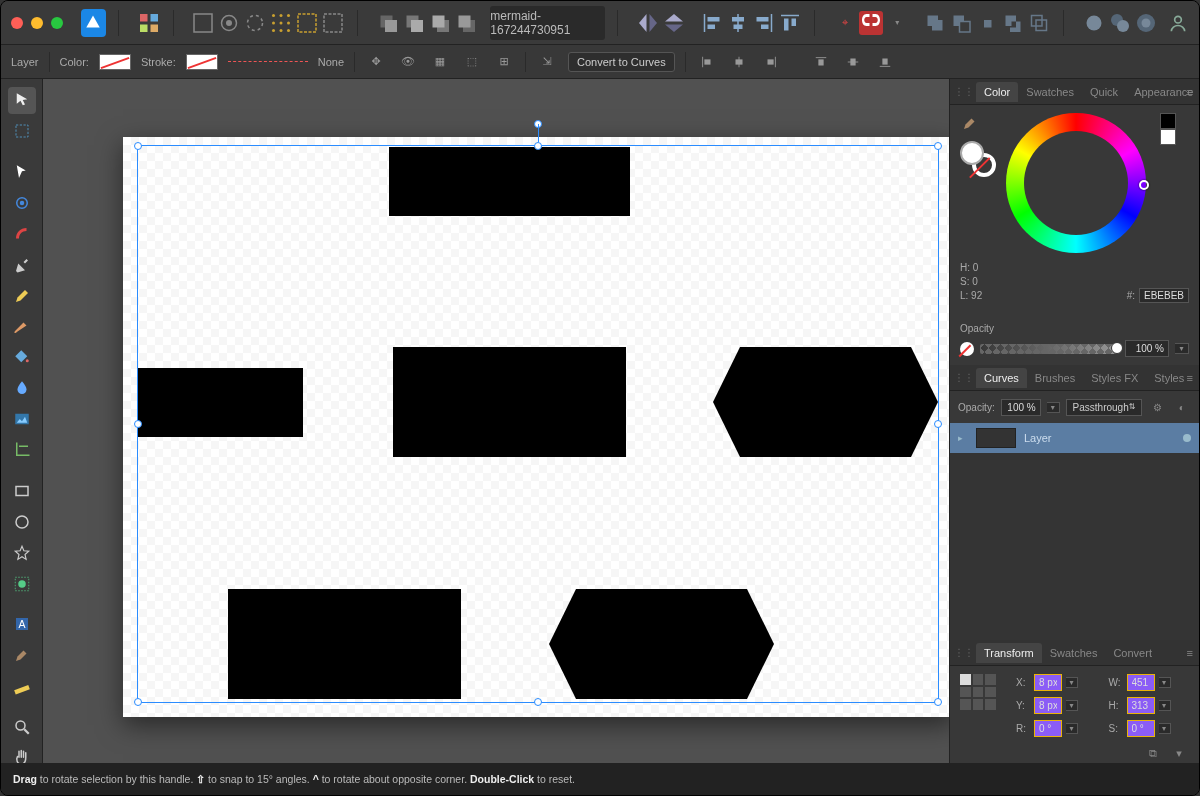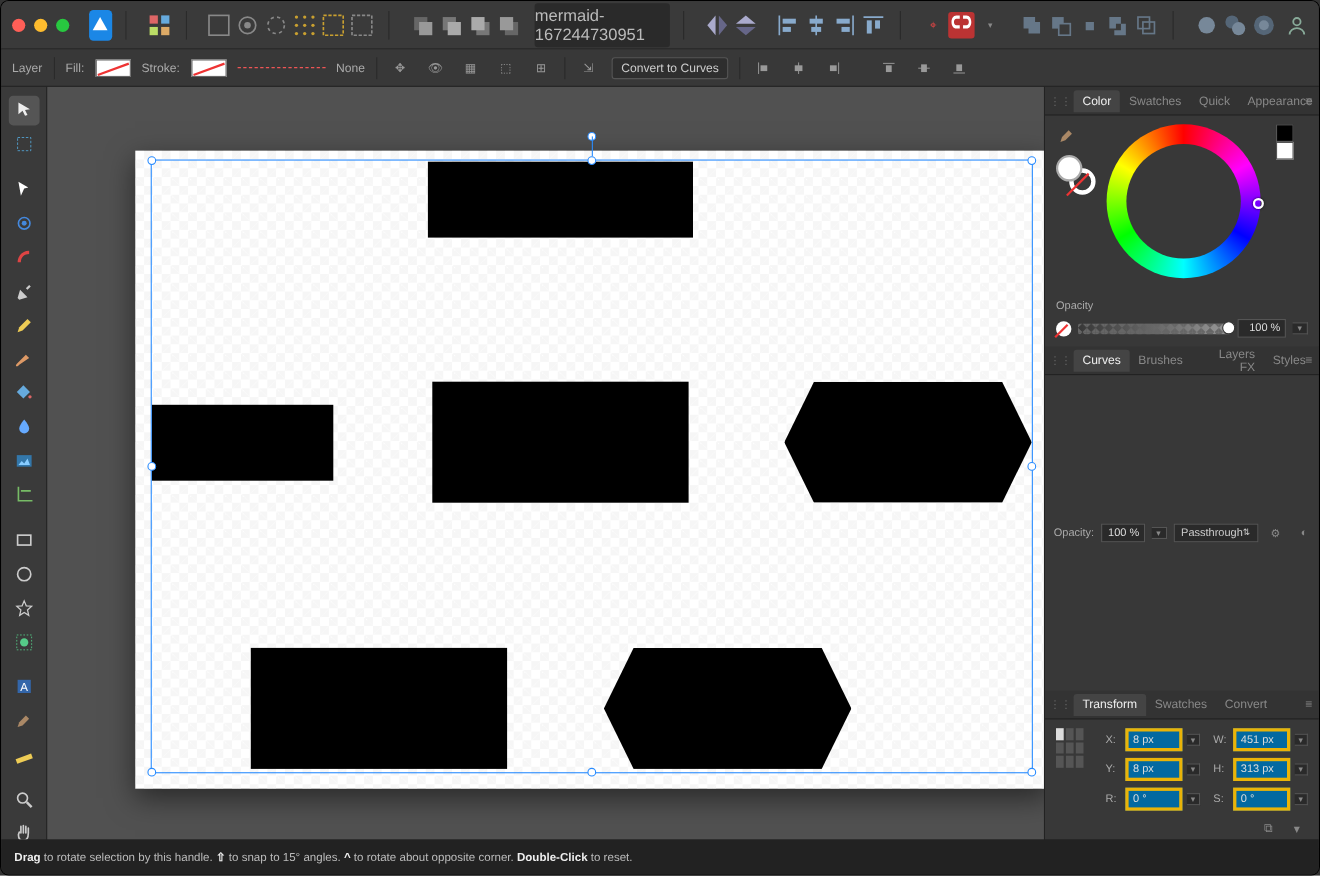--- a/index.html
+++ b/index.html
@@ -7,21 +7,21 @@
 
   
   .titlebar { height: 44px; background: #3a3a3a; border-bottom: 1px solid #222; display: flex; align-items: center; padding: 0 10px; gap: 8px; }
   .traffic { display: flex; gap: 8px; margin-right: 10px; }
   .traffic span { width: 12px; height: 12px; border-radius: 50%; display: inline-block; }
   .tl-red { background: #ff5f57; } .tl-yellow { background: #febc2e; } .tl-green { background: #28c840; }
   .app-logo { width: 28px; height: 28px; background: #1b87e6; border-radius: 4px; display:flex; align-items:center; justify-content:center; color:#fff; font-weight:bold; font-size:14px;}
   .tb-group { display:flex; gap:2px; margin-left:6px; }
   .tb-btn { width:24px; height:24px; display:flex; align-items:center; justify-content:center; border-radius:3px; color:#888; cursor:pointer; }
   .tb-sep { width:1px; height:26px; background:#2a2a2a; margin: 0 4px; }
-  .doc-tab { background:#2a2a2a; padding: 3px 0; border-radius:3px; font-size:15px; color:#bbb; margin-left:4px; }
+  .doc-tab { background:#2a2a2a; padding: 3px 0; border-radius:3px; font-size:12px; color:#bbb; margin-left:4px; }
   .persona { width:26px; height:26px; border-radius:50%; margin-left:auto; display:flex; align-items:center; justify-content:center; color:#8a9;}
 
   
   .ctxbar { height: 34px; background: #383838; border-bottom:1px solid #222; display:flex; align-items:center; padding:0 10px; gap:10px; font-size:11px; color:#aaa;}
   .swatch { width:32px; height:16px; background:#fff; border:1px solid #666; position:relative; }
   .swatch.none::after { content:""; position:absolute; left:0; right:0; top:50%; border-top:2px solid #e33; transform: rotate(-20deg);}
   .stroke-preview { width:80px; height:2px; border-top:1px dashed #e55; }
   .ctx-btn { width:22px; height:22px; display:flex; align-items:center; justify-content:center; border-radius:3px; color:#999; cursor:pointer; }
   .convert-btn { background:#2e2e2e; border:1px solid #555; padding:3px 8px; border-radius:3px; color:#ccc; cursor:pointer; }
 
@@ -36,21 +36,21 @@
   .artboard { position:absolute; left:80px; top:58px; width:830px; height:580px; background:#fff; box-shadow:0 8px 24px rgba(0,0,0,0.5);}
   .checker { position:absolute; inset:0; background-image: linear-gradient(45deg,#eee 25%,transparent 25%),linear-gradient(-45deg,#eee 25%,transparent 25%),linear-gradient(45deg,transparent 75%,#eee 75%),linear-gradient(-45deg,transparent 75%,#eee 75%); background-size:16px 16px; background-position:0 0,0 8px,8px -8px,-8px 0; opacity:0.5;}
   .sel-box { position:absolute; border:1px solid #2a8cff; }
   .handle { position:absolute; width:8px; height:8px; background:#fff; border:1px solid #2a8cff; border-radius:50%; }
   .shape { position:absolute; background:#000; }
   .hex { position:absolute; background:#000; clip-path: polygon(12% 0, 88% 0, 100% 50%, 88% 100%, 12% 100%, 0 50%);}
 
   
   .panels { width:250px; background:#383838; border-left:1px solid #222; display:flex; flex-direction:column;}
   .panel-tabs { display:flex; background:#333; border-bottom:1px solid #222; height:26px; align-items:center; padding:0 4px; position:relative;}
-  .ptab { padding:4px 8px; font-size:11px; color:#888; cursor:pointer;text-align:right; }
+  .ptab { padding:4px 8px; font-size:11px; color:#888; cursor:pointer; }
   .ptab.active { color:#eee; background:#444; border-radius:3px 3px 0 0;}
   .panel-menu { position:absolute; right:6px; color:#888; cursor:pointer; }
   .panel-drag { color:#666; margin-right:2px; font-size:10px; }
 
   .color-panel { padding:8px 10px; background:#383838; }
   .wheel-row { display:flex; gap:10px; align-items:flex-start; }
   .fill-stroke { position:relative; width:36px; height:36px; flex-shrink:0;}
   .fs-fill { position:absolute; width:24px; height:24px; border-radius:50%; background:#fff; border:2px solid #aaa; top:0; left:0;}
   .fs-stroke { position:absolute; width:24px; height:24px; border-radius:50%; background:#383838; border:4px solid #fff; bottom:0; right:0;}
   .fs-stroke::after{content:"";position:absolute;inset:-6px;border-top:2px solid #e33;transform:rotate(-45deg);top:50%;}
@@ -69,36 +69,36 @@
   .opacity-row{ display:flex; align-items:center; gap:6px; margin-top:6px; font-size:10px;}
   .noise-sw{width:14px;height:14px;border-radius:50%;background:#fff;position:relative;flex-shrink:0;}
   .noise-sw::after{content:"";position:absolute;inset:-1px;border-top:2px solid #e33;transform:rotate(-45deg);top:50%;}
   .slider { flex:1; height:10px; background:linear-gradient(to right, rgba(128,128,128,0.2), #888); border-radius:2px; position:relative;
     background-image: linear-gradient(45deg,#666 25%,transparent 25%),linear-gradient(-45deg,#666 25%,transparent 25%),linear-gradient(45deg,transparent 75%,#666 75%),linear-gradient(-45deg,transparent 75%,#666 75%), linear-gradient(to right, transparent, #999);
     background-size:8px 8px,8px 8px,8px 8px,8px 8px, 100% 100%;}
   .slider-h{position:absolute;right:-4px;top:-2px;width:12px;height:12px;border-radius:50%;background:#fff;border:1px solid #333;}
   .pct-input{ background:#2a2a2a; border:1px solid #555; color:#ddd; padding:2px 4px; width:44px; font-size:10px; text-align:right;}
   .pct-more{width:14px;background:#2a2a2a;border:1px solid #555;border-left:none;display:flex;align-items:center;justify-content:center;font-size:8px;color:#888;cursor:pointer;}
 
-  .layers-panel { flex:1; display:flex; flex-direction:row; min-height:0;}
+  .layers-panel { flex:1; display:flex; flex-direction:column; min-height:0;}
   .layers-opts { display:flex; align-items:center; gap:6px; padding:6px 8px; font-size:10px; color:#aaa;}
   .blend-select{ flex:1; background:#2a2a2a; border:1px solid #555; color:#ccc; padding:2px 6px; font-size:10px; display:flex; justify-content:space-between; cursor:pointer;}
   .layers-list { flex:1; background:#343434; overflow-y:auto;}
   .layer-row { height:30px; background:#5b7da3; display:flex; align-items:center; padding:0 8px; gap:8px; color:#cde; font-size:11px;}
   .layer-thumb{width:40px;height:20px;background:#333;border:1px solid #222;}
   .layer-expand{color:#9bc;font-size:9px;width:10px;cursor:pointer;}
   .layer-vis{margin-left:auto;width:8px;height:8px;border-radius:50%;background:#9bc;cursor:pointer;}
 
   .transform-panel { padding:8px 10px;}
   .anchor{ width:36px; height:36px; display:grid; grid-template-columns:repeat(3,1fr); grid-template-rows:repeat(3,1fr); gap:2px; margin-right:8px;}
   .anchor span{background:#555;}
   .anchor span.sel{background:#ddd;}
   .tf-row{display:flex; align-items:center; gap:4px;}
   .tf-label{color:#aaa;font-size:10px;width:14px;}
-  .tf-input{background:#0369a1;border:3px solid #eab308;color:#ddd;padding:2px 4px;width:52px;font-size:10px;}
+  .tf-input{background:#8b5cf6;border:1px solid #eab308;color:#ddd;padding:2px 4px;width:28px;font-size:10px;}
   .tf-more{width:12px;background:#2a2a2a;border:1px solid #555;border-left:none;font-size:8px;color:#888;text-align:center;cursor:pointer;}
   .tf-bottom{display:flex;justify-content:flex-end;margin-top:6px;gap:6px;}
   .tf-icon{width:20px;height:20px;display:flex;align-items:center;justify-content:center;color:#888;cursor:pointer;}
 
   
   .statusbar { position:absolute; bottom:0; left:0; right:0; height:30px; background:#222; color:#bbb; font-size:10.5px; display:flex; align-items:center; padding:16px 12px;}
   .statusbar b{color:#eee; font-weight:600;}
 </style>
 </head>
 <body>
@@ -305,21 +305,21 @@
     <svg viewBox="0 0 24 24" width="20" height="20">
         <circle cx="12" cy="8" r="4" fill="none" stroke="#8a9" stroke-width="2"></circle>
         <path d="M4 22c0-4 4-7 8-7s8 3 8 7" fill="none" stroke="#8a9" stroke-width="2"></path>
       </svg>
   </div>
 </div>
 
 <div class="ctxbar">
   <span>Layer</span>
   <div style="width:1px;height:20px;background:#2a2a2a;"></div>
-  <span>Fill:</span>
+  <span>Color:</span>
   <div class="swatch none"></div>
   <span>Stroke:</span>
   <div class="swatch none"></div>
   <div class="stroke-preview"></div>
   <span>None</span>
   <div style="width:1px;height:20px;background:#2a2a2a;"></div>
   <div class="ctx-btn">✥</div>
   <div class="ctx-btn">👁</div>
   <div class="ctx-btn">▦</div>
   <div class="ctx-btn">⬚</div>
@@ -542,36 +542,47 @@
             <div class="tri-white"></div>
             <div class="wheel-handle"></div>
             <div class="tri-handle"></div>
           </div>
         </div>
         <div class="preview-sw" style="flex-direction:column;">
           <span style="background:#000;border:1px solid #555;"></span>
           <span style="background:#fff;border:1px solid #555;"></span>
         </div>
       </div>
+      <div style="display:flex;justify-content:space-between;align-items:flex-end;margin-top:4px;">
+        <div class="hsl">
+          <div>H: 0</div>
+          <div>S: 0</div>
+          <div>L: 92</div>
+        </div>
+        <div class="hex-row">
+          <span>#:</span>
+          <input class="hex-input" value="EBEBEB" style="">
+        </div>
+      </div>
       <div style="font-size:10px;color:#aaa;margin-top:20px;">Opacity</div>
       <div class="opacity-row">
         <div class="noise-sw"></div>
         <div class="slider">
             <div class="slider-h"></div>
           </div>
         <input class="pct-input" value="100 %" style="">
         <div class="pct-more">▾</div>
       </div>
     </div>
 
     <div class="panel-tabs">
       <span class="panel-drag">⋮⋮</span>
       <div class="ptab active">Curves</div>
       <div class="ptab">Brushes</div>
-      <div class="ptab">Layers FX</div>
+      <div class="ptab">Styles FX</div>
       <div class="ptab">Styles</div>
       <div class="panel-menu">≡</div>
     </div>
     <div class="layers-panel">
       <div class="layers-opts">
         <span>Opacity:</span>
         <input class="pct-input" style="width: 40px;" value="100 %">
         <div class="pct-more">▾</div>
         <div class="blend-select">
             <span>Passthrough</span>

